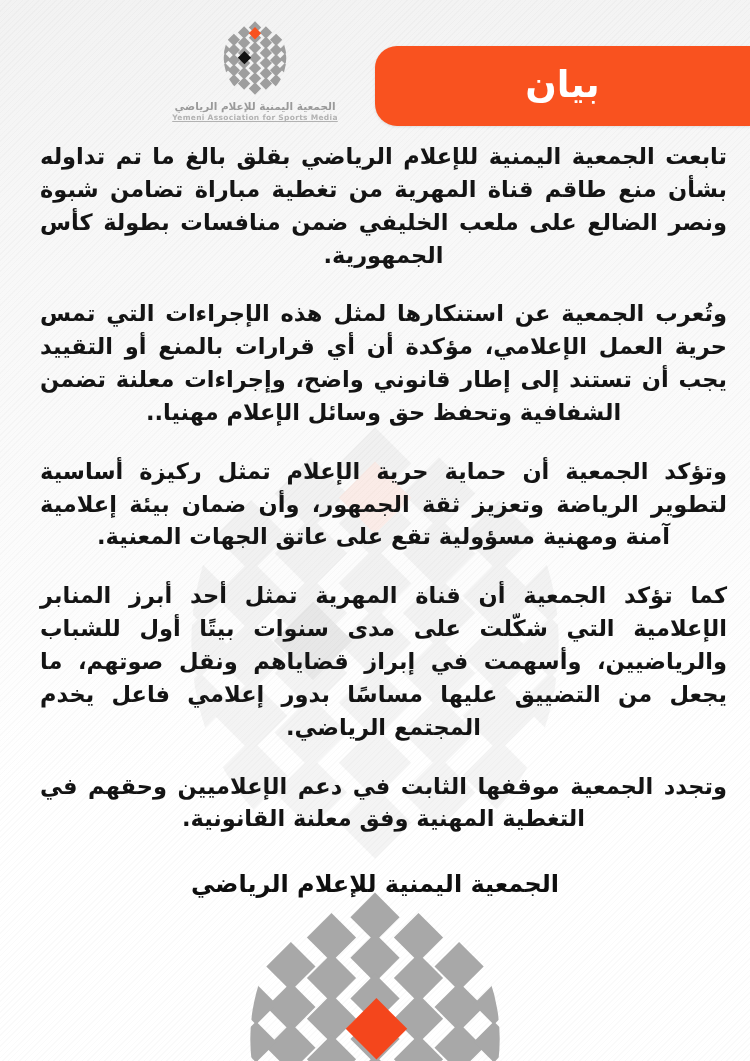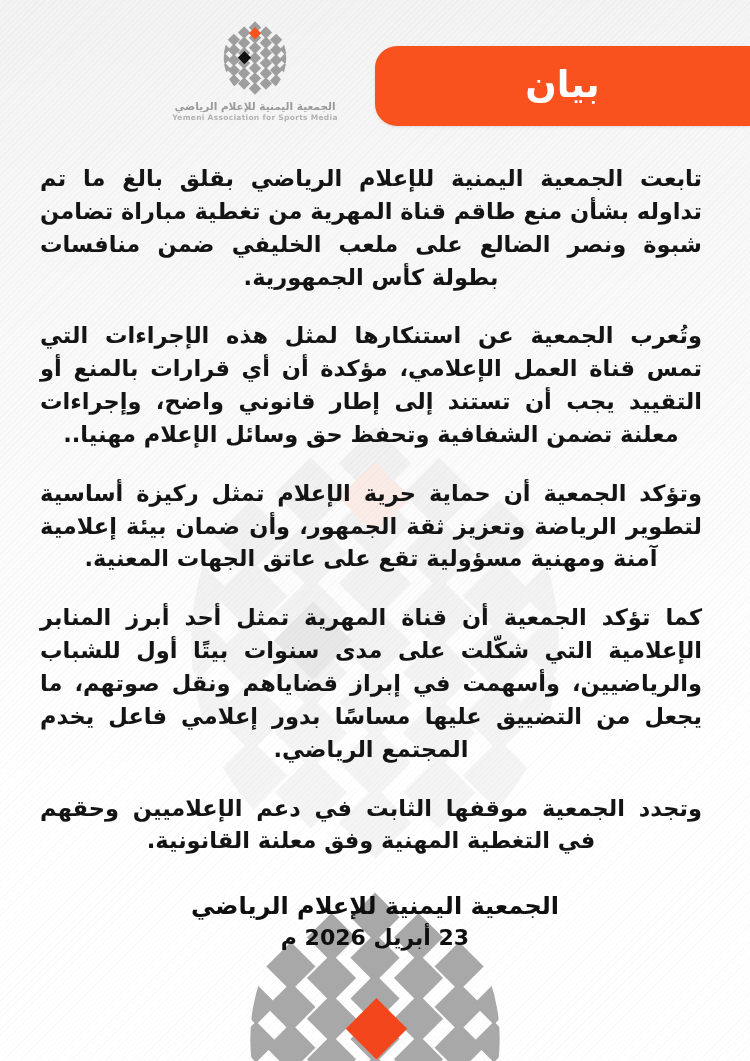--- a/index.html
+++ b/index.html
@@ -93,28 +93,29 @@
     white-space: nowrap;
   }
   .brand-name-en {
     font-size: 7.5px;
     font-weight: bold;
     color: #b2b2b2;
     letter-spacing: 0.3px;
     direction: ltr;
     line-height: 1.3;
     white-space: nowrap;
+    text-decoration: underline;
   }
 
   
   .content {
     position: relative;
     z-index: 2;
-    padding: 0 48px 0 40px;
-    margin-top: 22px;
+    padding: 0 23px 0 40px;
+    margin-top: 0;
   }
   .para {
     color: #141414;
     font-size: 22.5px;
     font-weight: bold;
     line-height: 1.46;
     text-align: justify;
     text-align-last: center;
     margin: 0 0 26px 0;
     letter-spacing: -0.1px;
@@ -296,29 +297,28 @@
       <div class="brand-name-en">Yemeni Association for Sports Media</div>
     </div>
 
     <div class="banner">
       <div class="banner-title">بيان</div>
     </div>
   </div>
 
   <div class="content">
     <p class="para">تابعت الجمعية اليمنية للإعلام الرياضي بقلق بالغ ما تم تداوله بشأن منع طاقم قناة المهرية من تغطية مباراة تضامن شبوة ونصر الضالع على ملعب الخليفي ضمن منافسات بطولة كأس الجمهورية.</p>
-    <p class="para">وتُعرب الجمعية عن استنكارها لمثل هذه الإجراءات التي تمس قناة العمل الإعلامي، مؤكدة أن أي قرارات بالمنع أو التقييد يجب أن تستند إلى إطار قانوني واضح، وإجراءات معلنة تضمن الشفافية وتحفظ حق وسائل الإعلام مهنيا..</p>
+    <p class="para">وتُعرب الجمعية عن استنكارها لمثل هذه الإجراءات التي تمس حرية العمل الإعلامي، مؤكدة أن أي قرارات بالمنع أو التقييد يجب أن تستند إلى إطار قانوني واضح، وإجراءات معلنة تضمن الشفافية وتحفظ حق وسائل الإعلام مهنيا..</p>
     <p class="para">وتؤكد الجمعية أن حماية حرية الإعلام تمثل ركيزة أساسية لتطوير الرياضة وتعزيز ثقة الجمهور، وأن ضمان بيئة إعلامية آمنة ومهنية مسؤولية تقع على عاتق الجهات المعنية.</p>
     <p class="para">كما تؤكد الجمعية أن قناة المهرية تمثل أحد أبرز المنابر الإعلامية التي شكّلت على مدى سنوات بيتًا أول للشباب والرياضيين، وأسهمت في إبراز قضاياهم ونقل صوتهم، ما يجعل من التضييق عليها مساسًا بدور إعلامي فاعل يخدم المجتمع الرياضي.</p>
     <p class="para">وتجدد الجمعية موقفها الثابت في دعم الإعلاميين وحقهم في التغطية المهنية وفق معلنة القانونية.</p>
   </div>
 
   <div class="signature">
     <div class="sig-org">الجمعية اليمنية للإعلام الرياضي</div>
-    <div class="sig-date">23 أبريل 2026 م</div>
   </div>
 
   <div class="footer-mark">
     <svg viewBox="0 0 200 220" xmlns="http://www.w3.org/2000/svg" aria-hidden="true">
       <defs>
         <clipPath id="ftClip">
             <ellipse cx="100" cy="110" rx="86" ry="104"></ellipse>
           </clipPath>
       </defs>
       <g clip-path="url(#ftClip)" fill="#a8a8a8">

